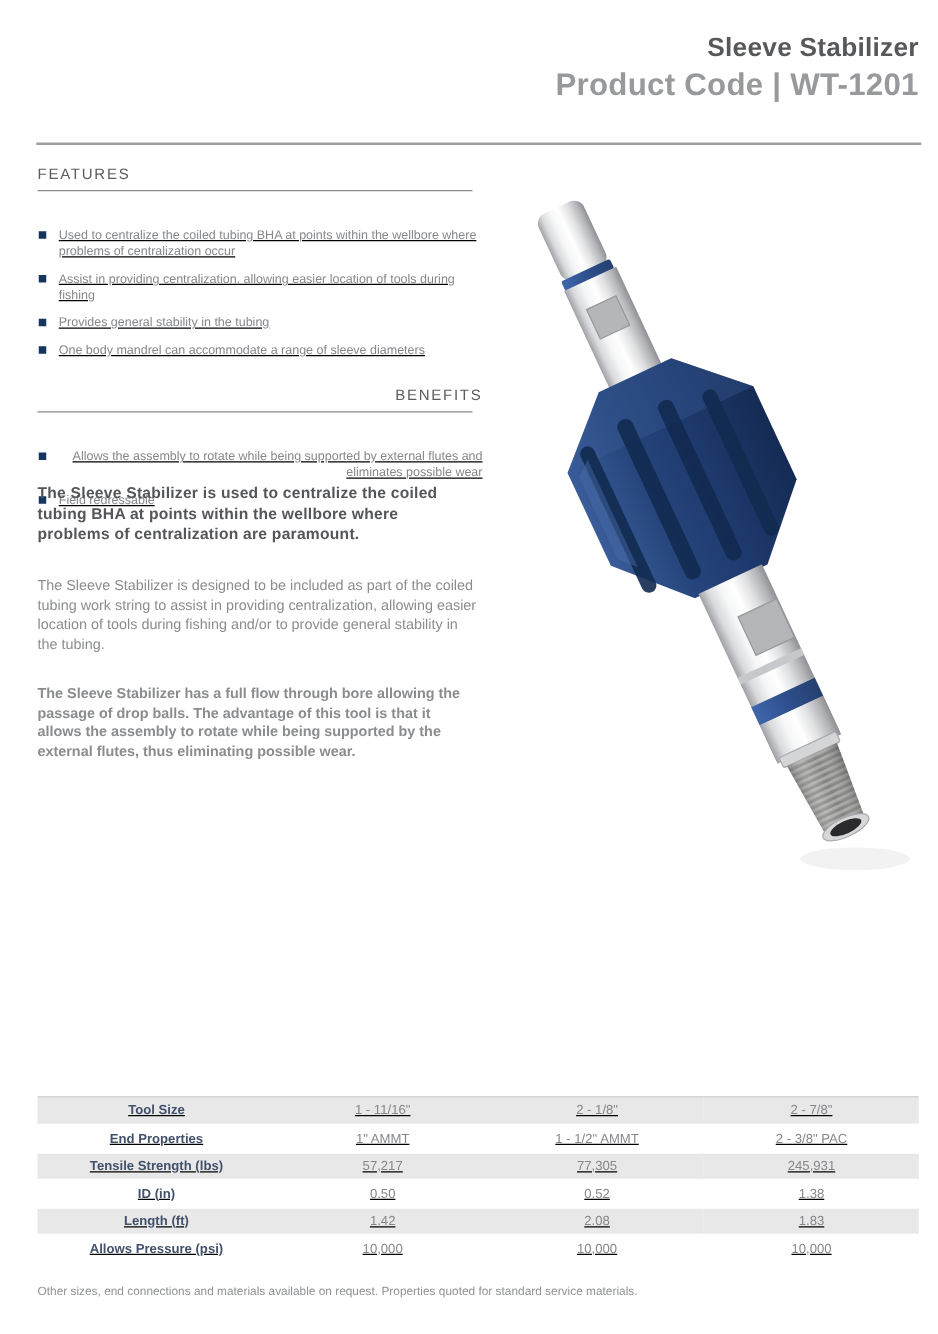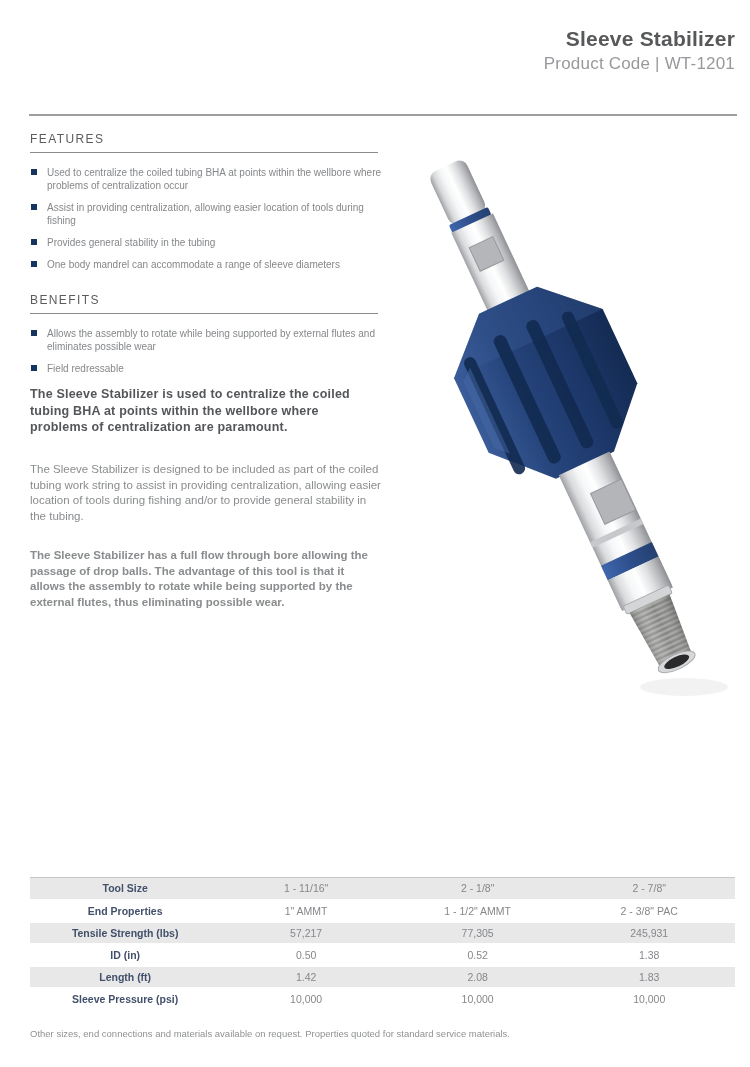--- a/index.html
+++ b/index.html
@@ -3,48 +3,48 @@
 <meta charset="utf-8">
 <style>
   * { margin:0; padding:0; box-sizing:border-box; }
   html,body { background:#ffffff; }
   body { font-family:"Liberation Sans","DejaVu Sans",sans-serif; }
   .page { position:relative; width:750px; height:1067px; margin:0 auto; background:#ffffff; overflow:hidden; }
 
   
   .header { position:absolute; top:27px; right:15px; text-align:right; }
   .title { font-size:21px; font-weight:bold; color:#57585a; letter-spacing:.2px; }
-  .subtitle { font-size:17px; font-weight:normal; color:#97999c; margin-top:3px; letter-spacing:.2px; }
+  .subtitle { font-size:25px; font-weight:bold; color:#97999c; margin-top:3px; letter-spacing:.2px; }
   .top-rule { position:absolute; top:114px; left:29px; width:708px; height:2px; background:#9c9ea0; }
 
   
   .left-col { position:absolute; left:30px; top:132px; width:356px; }
   .sec-heading { font-size:12px; color:#5b5c5e; letter-spacing:1.4px; font-weight:normal; }
   .sec-underline { width:348px; height:1px; background:#8a8b8d; margin-top:6px; }
-  ul.bullets { list-style:none; margin-top:13px; }
+  ul.bullets { list-style:none; margin-top:29px;text-decoration:underline; }
   ul.bullets li { display:flex; align-items:flex-start; margin-bottom:9px; }
   .bullet-sq { flex:0 0 auto; width:6px; height:6px; background:#16355e; margin:3px 10px 0 1px; }
   .bullet-text { font-size:10px; line-height:13px; color:#85878a; }
 
-  .benefits-block { margin-top:22px; }
+  .benefits-block { margin-top:22px;text-align:right; }
 
   .intro-bold { position:absolute; left:30px; top:386px; width:346px;
     font-size:12.5px; font-weight:bold; color:#545659; line-height:16.5px; letter-spacing:.2px; }
   .para { position:absolute; left:30px; width:352px;
     font-size:11.5px; color:#8a8c8e; line-height:15.5px; }
   .para-1 { top:462px; }
   .para-2 { top:548px;font-weight:bold; }
 
   
   .render-panel { position:absolute; left:388px; top:138px; width:352px; height:565px; }
 
   
   .spec-table { position:absolute; top:877px; left:30px; width:705px;
     border-collapse:collapse; table-layout:fixed; border-top:1px solid #c6c7c9; }
-  .spec-table tr { height:22px; border-bottom:2px solid #ffffff; }
+  .spec-table tr { height:22px; border-bottom:2px solid #ffffff;text-decoration:underline; }
   .spec-table tr:nth-of-type(odd) { background:#e8e8e9; }
   .spec-table tr:nth-of-type(even) { background:#ffffff; }
   .spec-table th { width:27%; font-size:10.5px; font-weight:bold; color:#42506a; text-align:center; }
   .spec-table td { width:24.33%; font-size:10.5px; color:#85878a; text-align:center; }
 
   .footnote { position:absolute; top:1028px; left:30px; width:700px;
     font-size:9.5px; color:#8f9193; }
 </style>
 </head>
 <body>
@@ -215,21 +215,21 @@
         </tr>
 
         <tr>
           <th>Length (ft)</th>
         <td>1.42</td>
           <td>2.08</td>
           <td>1.83</td>
         </tr>
 
         <tr>
-          <th>Sleeve Pressure (psi)</th>
+          <th>Allows Pressure (psi)</th>
         <td>10,000</td>
           <td>10,000</td>
           <td>10,000</td>
         </tr>
       </tbody>
   </table>
 
   <div class="footnote">Other sizes, end connections and materials available on request. Properties quoted for standard service materials.</div>
 
 </div>

